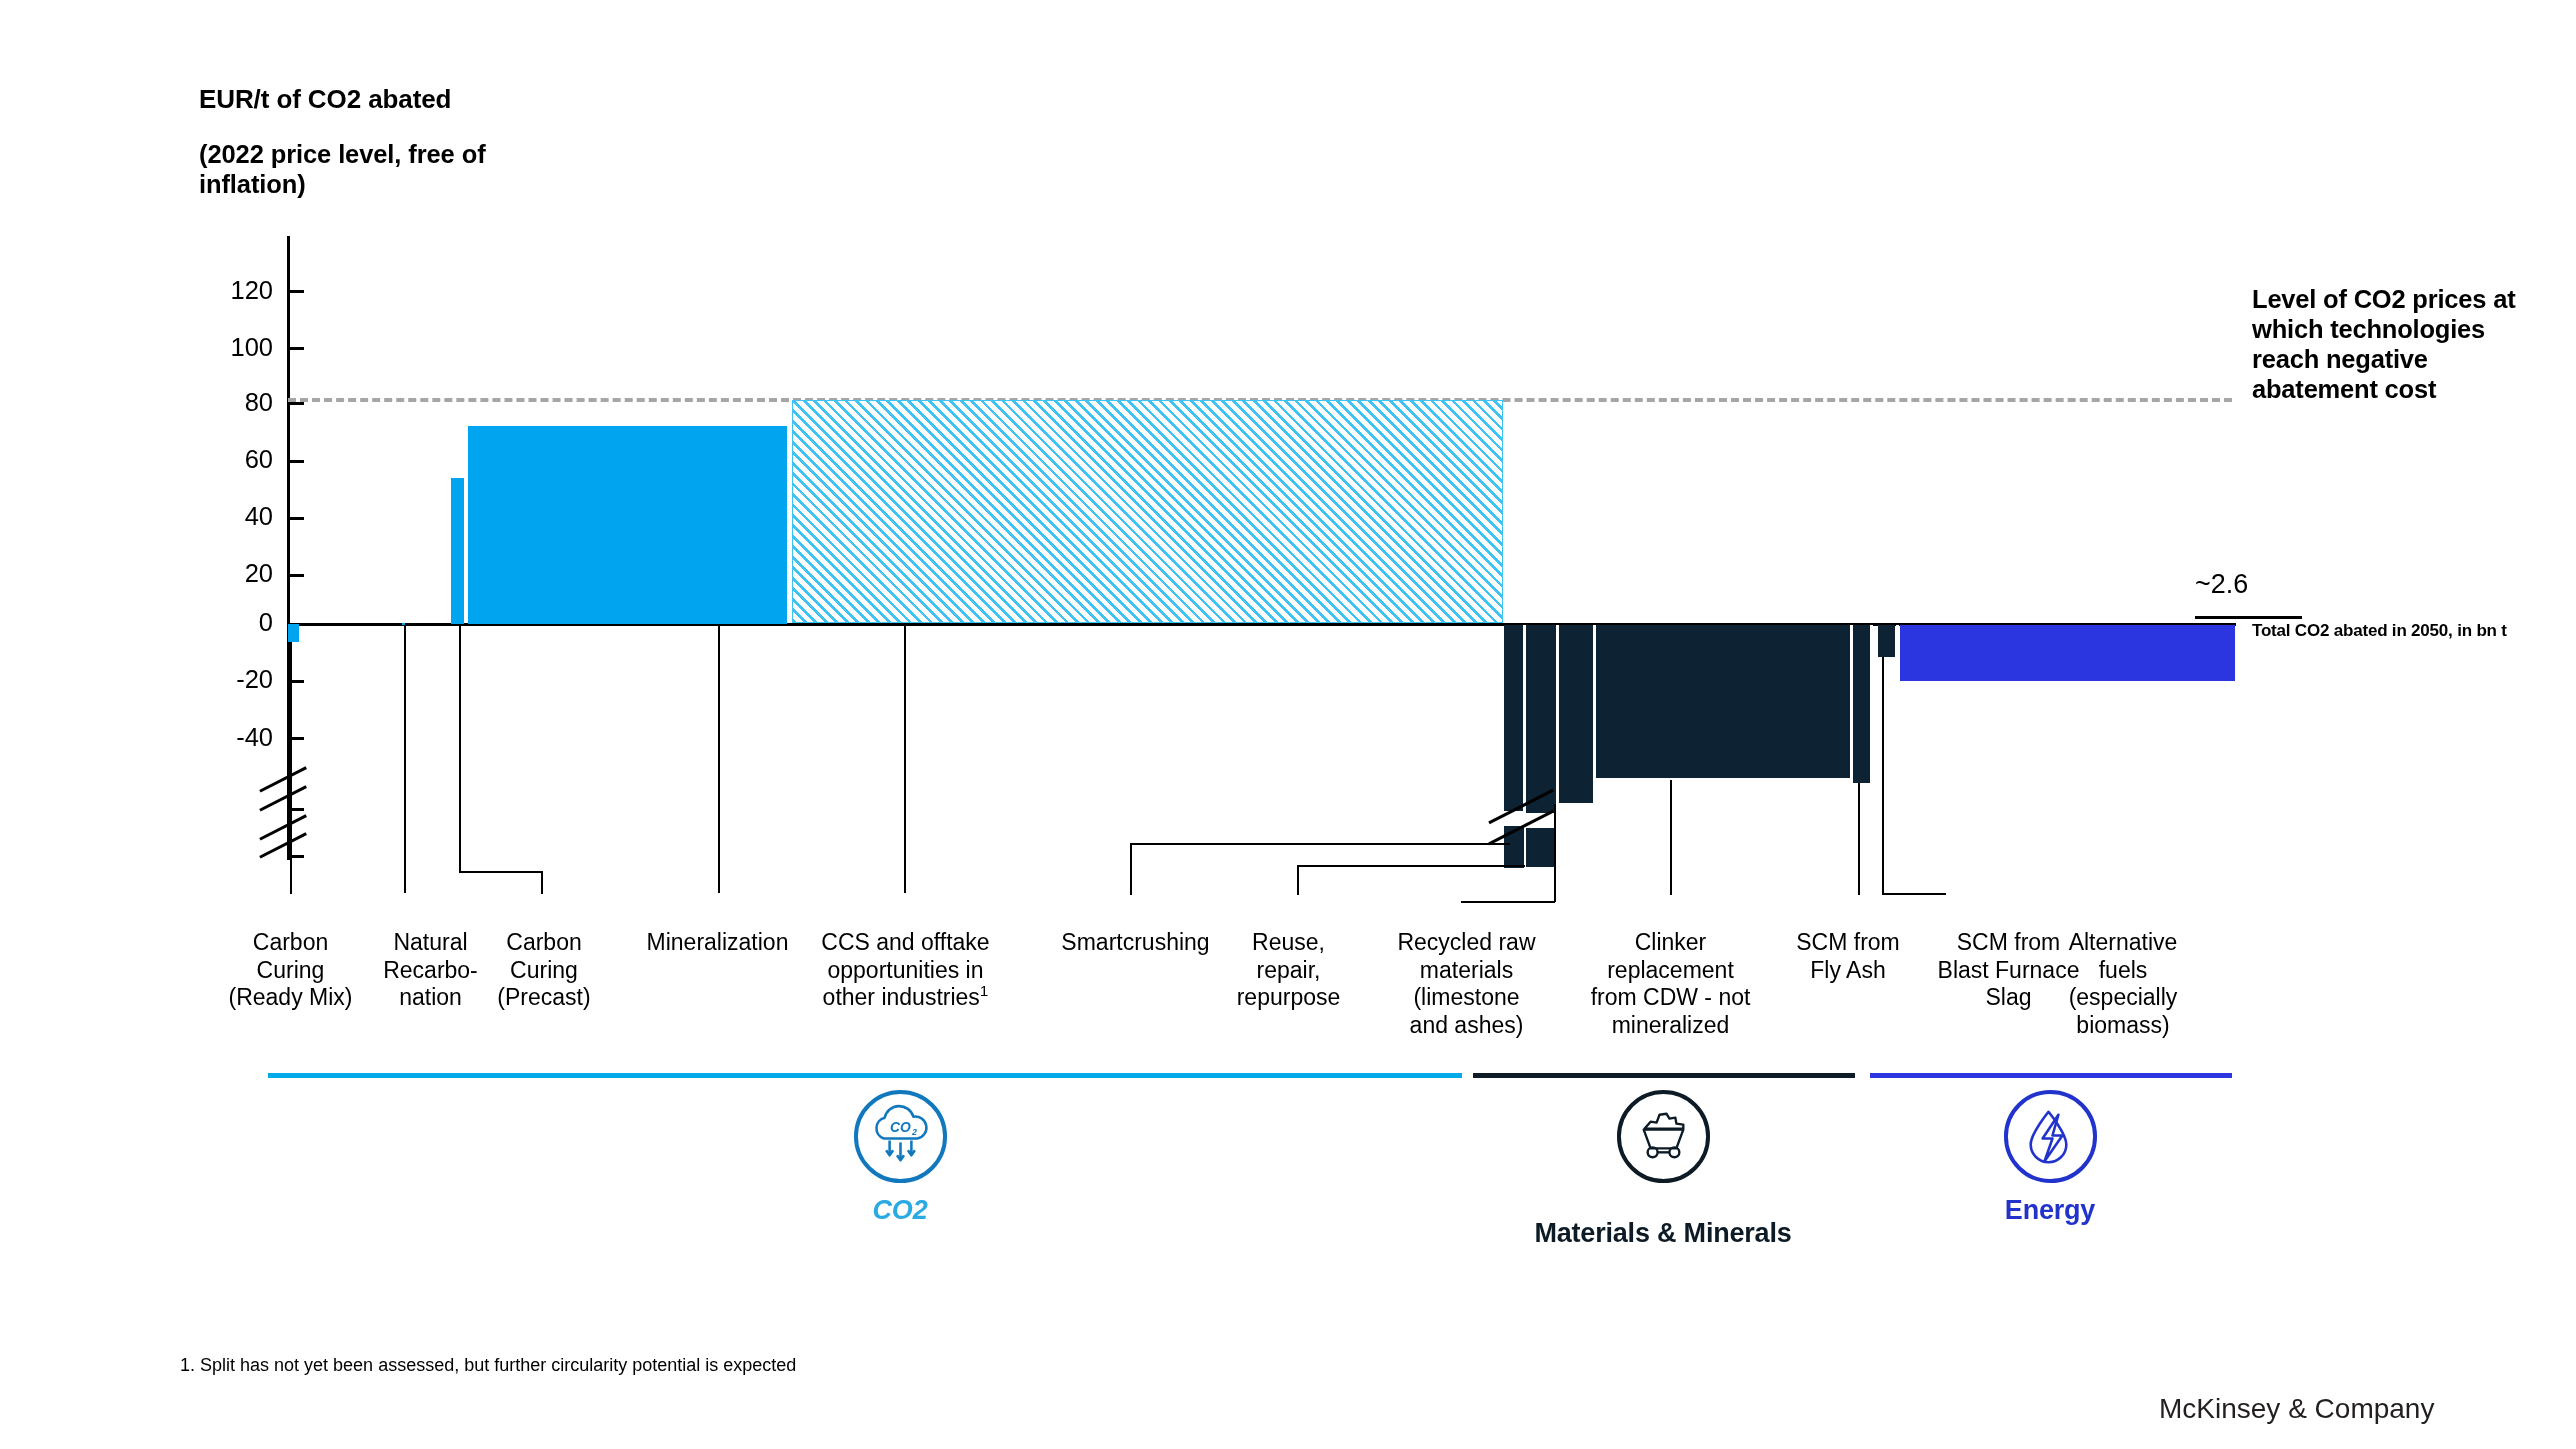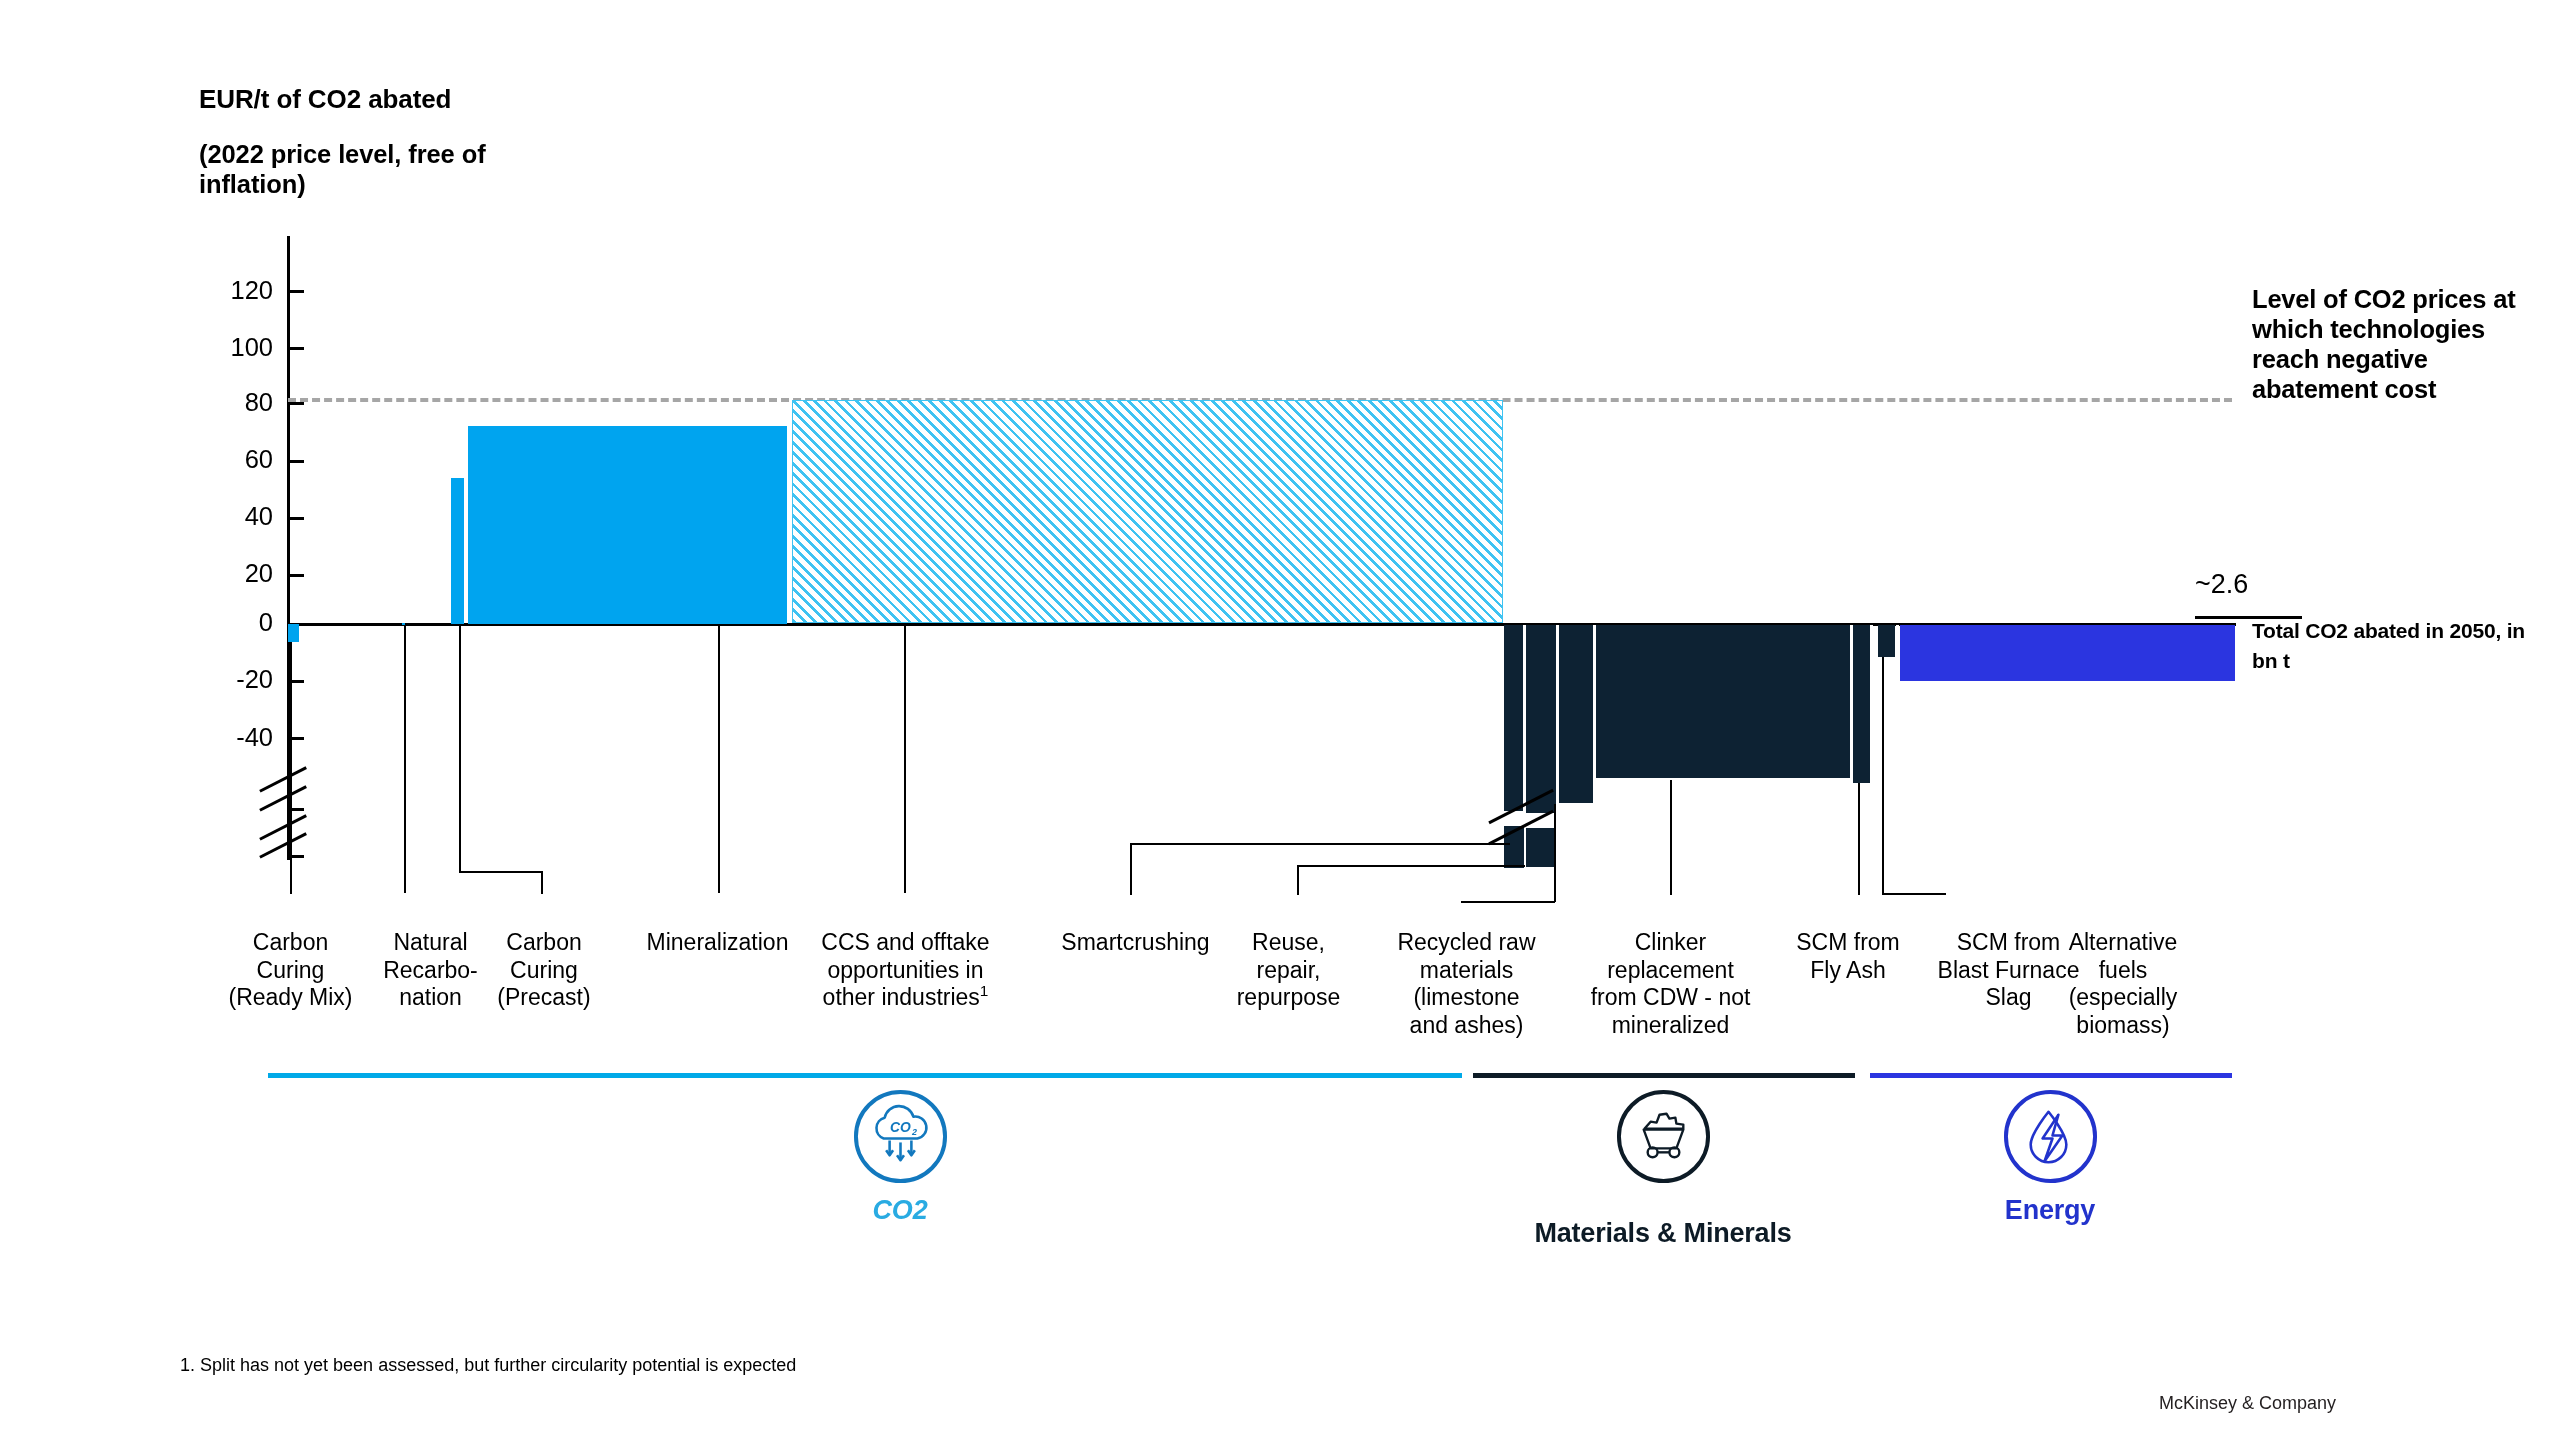--- a/index.html
+++ b/index.html
@@ -74,32 +74,32 @@
   #note-level{
     left:2252px; top:284px; width:288px;
     font-size:25.5px;font-weight:bold;line-height:30px;letter-spacing:-0.2px;
   }
   #total-val{
     left:2195px; top:571px; font-size:27px; line-height:27px; color:#000;
   }
   #total-rule{left:2195px; top:616px; width:107px; height:3.4px; background:#000;}
   #note-total{
     left:2252px; top:616px; width:295px;
-    font-size:21px;font-weight:bold;line-height:30px;letter-spacing:-0.2px;
+    font-size:17px;font-weight:bold;line-height:30px;letter-spacing:-0.2px;
   }
 
   
   .gband{position:absolute;height:4.7px;}
   .glegend{position:absolute;text-align:center;}
   .glegend .gicon{width:99px;height:99px;margin:0 auto;display:block;}
   .glegend .glabel{font-size:27px;font-weight:bold;margin-top:9.4px;letter-spacing:-0.2px;}
 
   
   #footnote{left:180px;top:1355px;font-size:18px;color:#000;}
-  #brand{left:2159px;top:1393px;font-size:18px;color:#231f20;}
+  #brand{left:2159px;top:1393px;font-size:28px;color:#231f20;}
 </style>
 </head>
 <body>
 
 <div class="abs" id="axis-title">EUR/t of CO2 abated</div>
 <div class="abs" id="axis-subtitle">(2022  price level, free of inflation)</div>
 
 <div class="abs" id="plot">
 
   <div class="abs axis-line" id="y-axis"></div>

